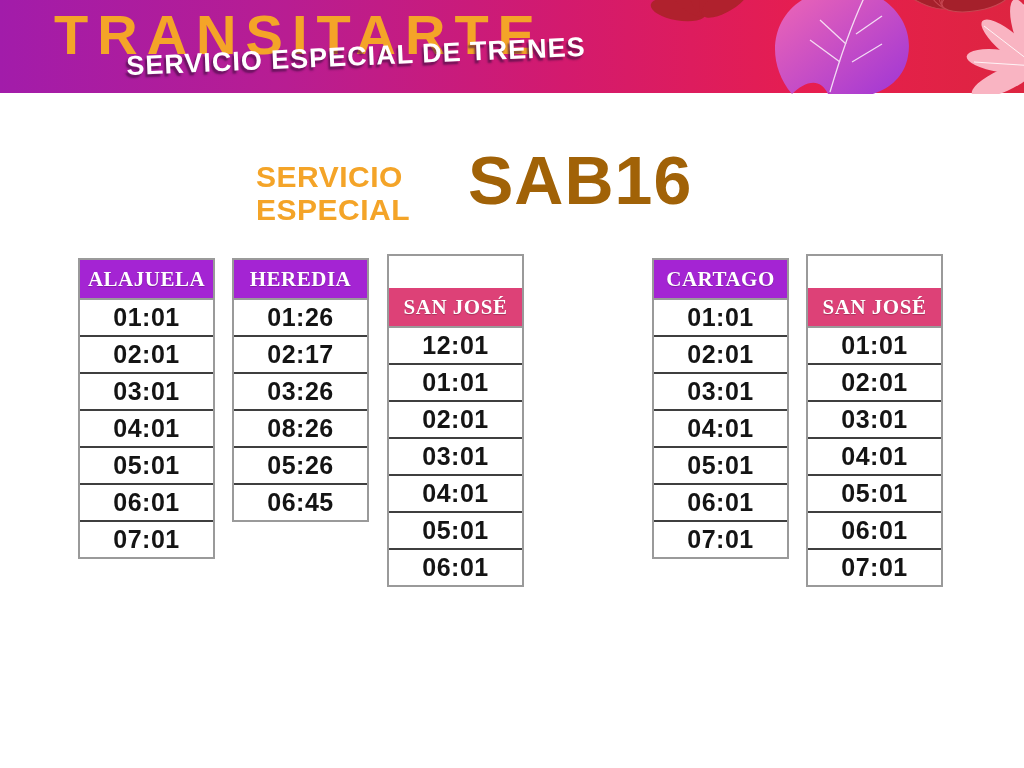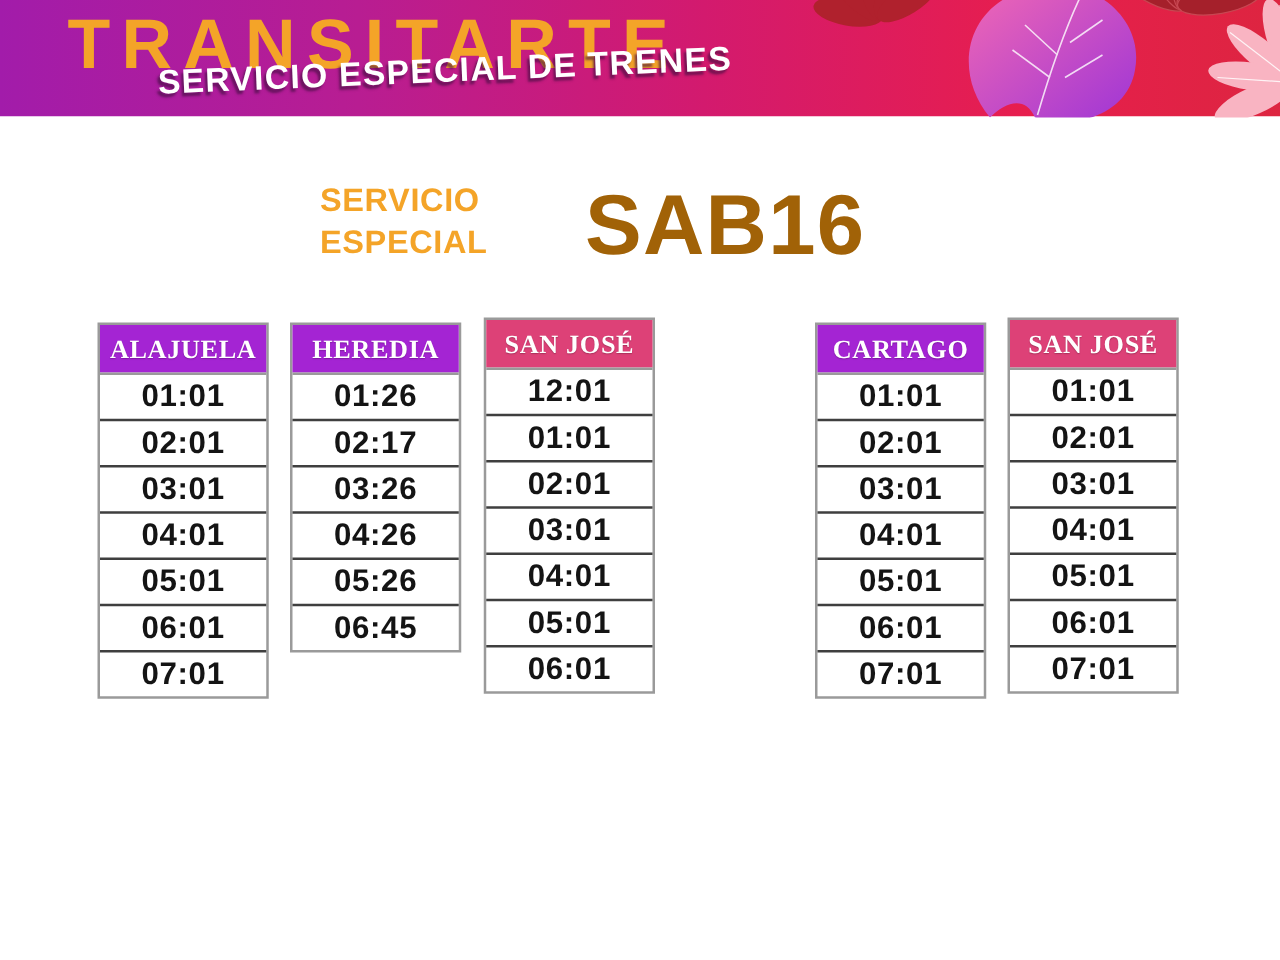--- a/index.html
+++ b/index.html
@@ -10,31 +10,31 @@
   .banner{position:absolute;left:0;top:0;width:1024px;height:93px;
           background:linear-gradient(90deg,#a21caa 0%,#b81d92 28%,#d31a6e 55%,#e71e4e 80%,#dd2540 100%);}
   .banner-deco{position:absolute;right:0;top:0;pointer-events:none;}
   .brand{position:absolute;left:54px;top:2px;font-size:56px;font-weight:700;
          letter-spacing:9px;color:#f4a428;white-space:nowrap;}
   .banner-sub{position:absolute;left:127px;top:51px;font-size:27px;font-weight:700;color:#ffffff;
               letter-spacing:1px;white-space:nowrap;transform:rotate(-2.4deg);transform-origin:left bottom;
               text-shadow:-2px 3px 2px rgba(64,14,64,.65);}
 
   
-  .title-lines{position:absolute;left:256px;top:144px;color:#f4a428;font-weight:700;
-               font-size:26px;line-height:33px;letter-spacing:.5px;}
+  .title-lines{position:absolute;left:256px;top:160px;color:#f4a428;font-weight:700;
+               font-size:30px;line-height:33px;letter-spacing:.5px;}
   .title-code{position:absolute;left:468px;top:140px;color:#a16207;font-weight:700;
               font-size:68px;line-height:80px;letter-spacing:1px;}
 
   
   .sched{position:absolute;width:137px;background:#ffffff;border:2px solid #9a9a9a;box-sizing:border-box;}
   .head{height:38px;display:flex;align-items:center;justify-content:center;color:#ffffff;
         font-weight:700;font-size:21px;letter-spacing:.5px;text-shadow:0 1px 1px rgba(0,0,0,.25);font-family:Liberation Serif, serif;}
   .head.purple{background:#a424d3;}
-  .head.pink{background:#dd4177;}
+  .head.pink{background:#dd4177;margin-top:32px;}
   .cell{height:35px;display:flex;align-items:center;justify-content:center;color:#141414;
         font-size:25px;font-weight:600;letter-spacing:.5px;}
   .head + .cell{border-top:2px solid #9a9a9a;}
   .cell + .cell{border-top:2px solid #3f3f3f;}
 
   
   .footer{position:absolute;left:0;top:700px;width:1024px;height:68px;
           background:linear-gradient(90deg,#9e20c6 0%,#b11b9a 25%,#cc1770 52%,#e12553 82%,#e73747 100%);}
   .footer-deco{position:absolute;top:0;pointer-events:none;}
   .v-div{position:absolute;width:2px;background:rgba(255,255,255,.85);}
@@ -109,21 +109,21 @@
     <div class="cell">05:01</div>
     <div class="cell">06:01</div>
     <div class="cell">07:01</div>
   </div>
 
   <div class="sched" style="left:232px;top:258px">
     <div class="head purple">HEREDIA</div>
     <div class="cell">01:26</div>
     <div class="cell">02:17</div>
     <div class="cell">03:26</div>
-    <div class="cell">04:26</div>
+    <div class="cell">08:26</div>
     <div class="cell">05:26</div>
     <div class="cell">06:45</div>
   </div>
 
   <div class="sched" style="left:387px;top:254px">
     <div class="head pink">SAN JOSÉ</div>
     <div class="cell">12:01</div>
     <div class="cell">01:01</div>
     <div class="cell">02:01</div>
     <div class="cell">03:01</div>

